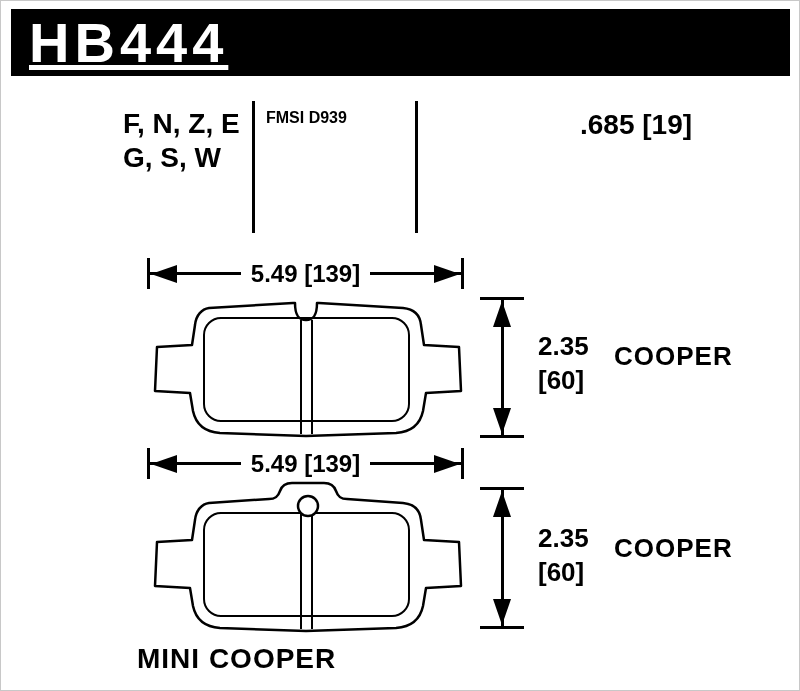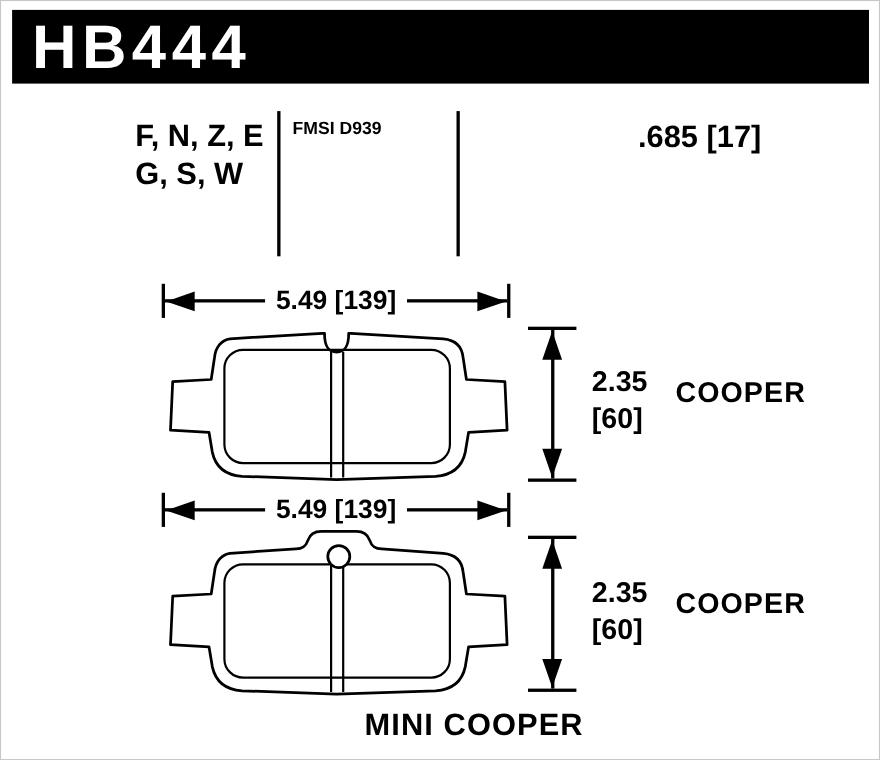--- a/index.html
+++ b/index.html
@@ -7,21 +7,21 @@
     position:relative; width:800px; height:691px; background:#ffffff;
     font-family:"Liberation Sans", sans-serif; color:#000;
     border:1px solid #c8c8c8; box-sizing:border-box; overflow:hidden;
   }
   
   .header-bar {
     position:absolute; left:10px; top:8px; width:779px; height:67px;
     background:#000000; color:#ffffff; display:flex; align-items:center;
   }
   .part-number {
-    font-size:56px; font-weight:bold; letter-spacing:5px; padding-left:18px; line-height:1;
+    font-size:56px; font-weight:bold; letter-spacing:5px; padding-left:18px; line-height:1;text-decoration:underline;
   }
   
   .compounds { position:absolute; left:122px; top:106px; font-size:28px; font-weight:bold; line-height:34px; }
   .vsep { position:absolute; width:3px; background:#000; }
   .sep1 { left:251px; top:100px; height:132px; }
   .sep2 { left:414px; top:100px; height:132px; }
   .fmsi { position:absolute; left:265px; top:108px; font-size:16px; font-weight:bold; }
   .thickspec { position:absolute; left:579px; top:108px; font-size:28px; font-weight:bold; }
 
   
@@ -44,41 +44,41 @@
   .vdim .vah { position:absolute; left:50%; width:0; height:0; margin-left:-9px;
                border-left:9px solid transparent; border-right:9px solid transparent; }
   .vdim .vah-up { top:4px; border-bottom:26px solid #000; }
   .vdim .vah-down { bottom:4px; border-top:26px solid #000; }
 
   .vdim-label { position:absolute; font-size:26px; font-weight:bold; line-height:34px; }
   .pos-label { position:absolute; font-size:26px; font-weight:bold; letter-spacing:1px; }
 
   .pad-svg { position:absolute; }
   .footer-vehicle {
-    position:absolute; left:160px; width:540px; top:642px;
-    text-align:center; font-size:28px; font-weight:bold; letter-spacing:1px;
+    position:absolute; left:136px; width:540px; top:642px;
+    font-size:28px; font-weight:bold; letter-spacing:1px;
   }
 </style>
 </head>
 <body>
 
 <div class="sheet">
 
   <div class="header-bar">
     <span class="part-number">HB444</span>
   </div>
 
   <div class="compounds">
     <div>F, N, Z, E</div>
     <div>G, S, W</div>
   </div>
   <div class="vsep sep1"></div>
   <div class="fmsi">FMSI D939</div>
   <div class="vsep sep2"></div>
-  <div class="thickspec">.685 [17]</div>
+  <div class="thickspec">.685 [19]</div>
 
   <div class="hdim" style="left:146px; top:257px; width:317px;">
     <span class="tick left"></span>
     <span class="tick right"></span>
     <span class="dline"></span>
     <span class="ah ah-left"></span>
     <span class="ah ah-right"></span>
     <span class="hlabel">5.49 [139]</span>
   </div>
 

